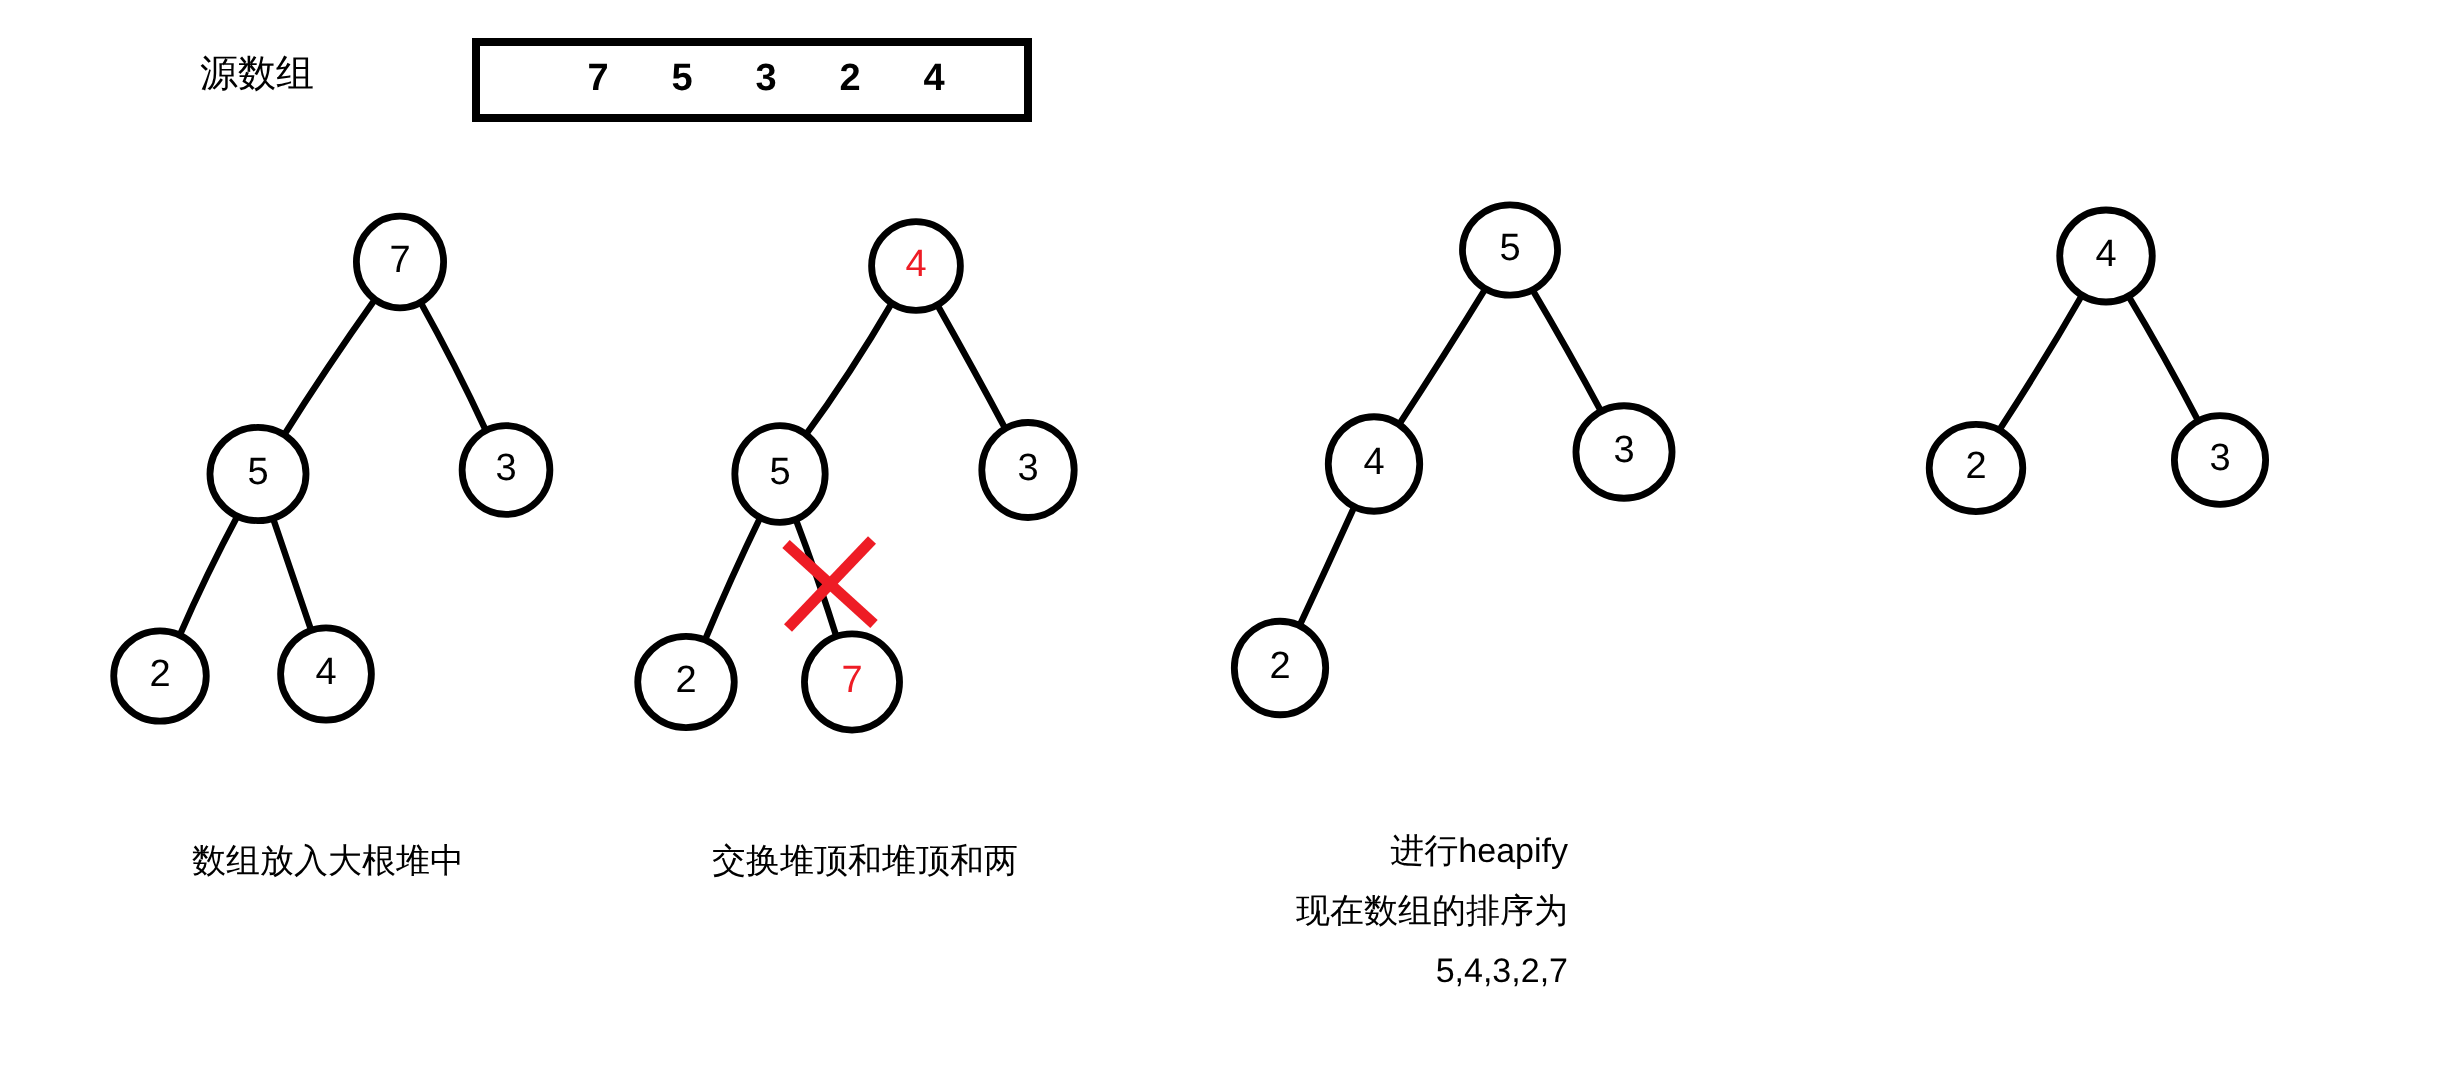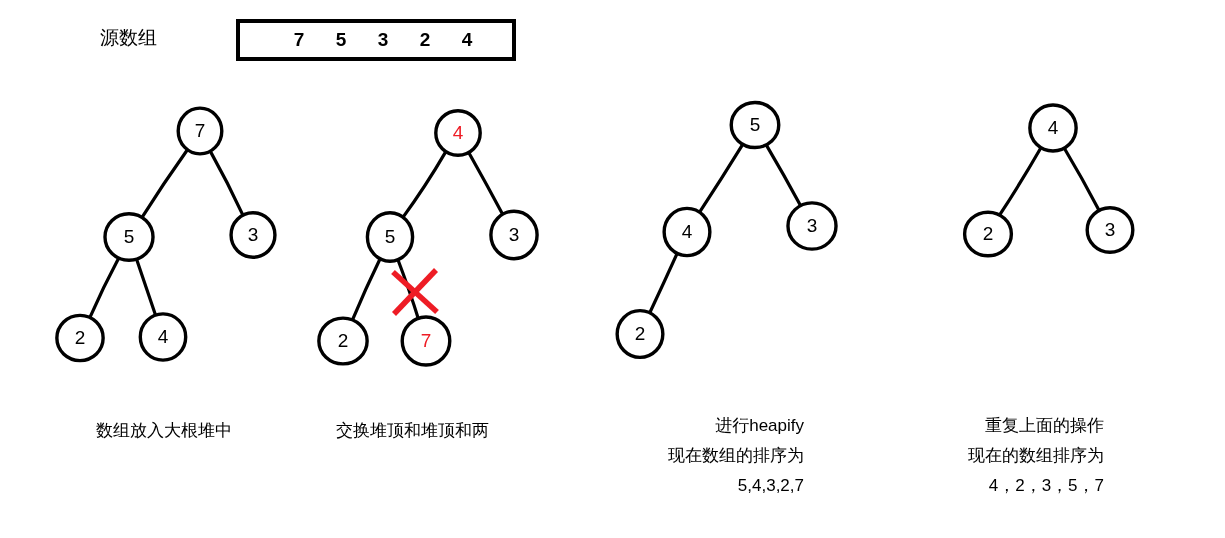--- a/index.html
+++ b/index.html
@@ -79,22 +79,22 @@
   
   .caption {
     position: absolute;
     font-size: 17px;
     line-height: 30px;
     white-space: nowrap;
     text-align: right;
   }
   .caption .line { display: block; }
   .cap1 { left: 96px;  top: 416px; }
-  .cap2 { left: 336px; top: 416px; }
-  .cap3 { left: 648px; top: 411px; margin-left: 20px; }
+  .cap2 { left: 356px; top: 416px; }
+  .cap3 { left: 648px; top: 411px; }
   .cap4 { left: 968px; top: 411px; }
 </style>
 </head>
 <body>
 
 <div class="canvas">
 
   <div class="src-label">源数组</div>
 
   <div class="array-box">
@@ -176,19 +176,14 @@
       <span class="line">数组放入大根堆中</span>
     </div>
   <div class="caption cap2">
       <span class="line">交换堆顶和堆顶和两</span>
     </div>
   <div class="caption cap3">
       <span class="line">进行heapify</span>
       <span class="line">现在数组的排序为</span>
       <span class="line">5,4,3,2,7</span>
     </div>
-  <div class="caption cap4">
-      <span class="line">重复上面的操作</span>
-      <span class="line">现在的数组排序为</span>
-      <span class="line">4，2，3，5，7</span>
-    </div>
 
 </div>
 
 </body></html>

